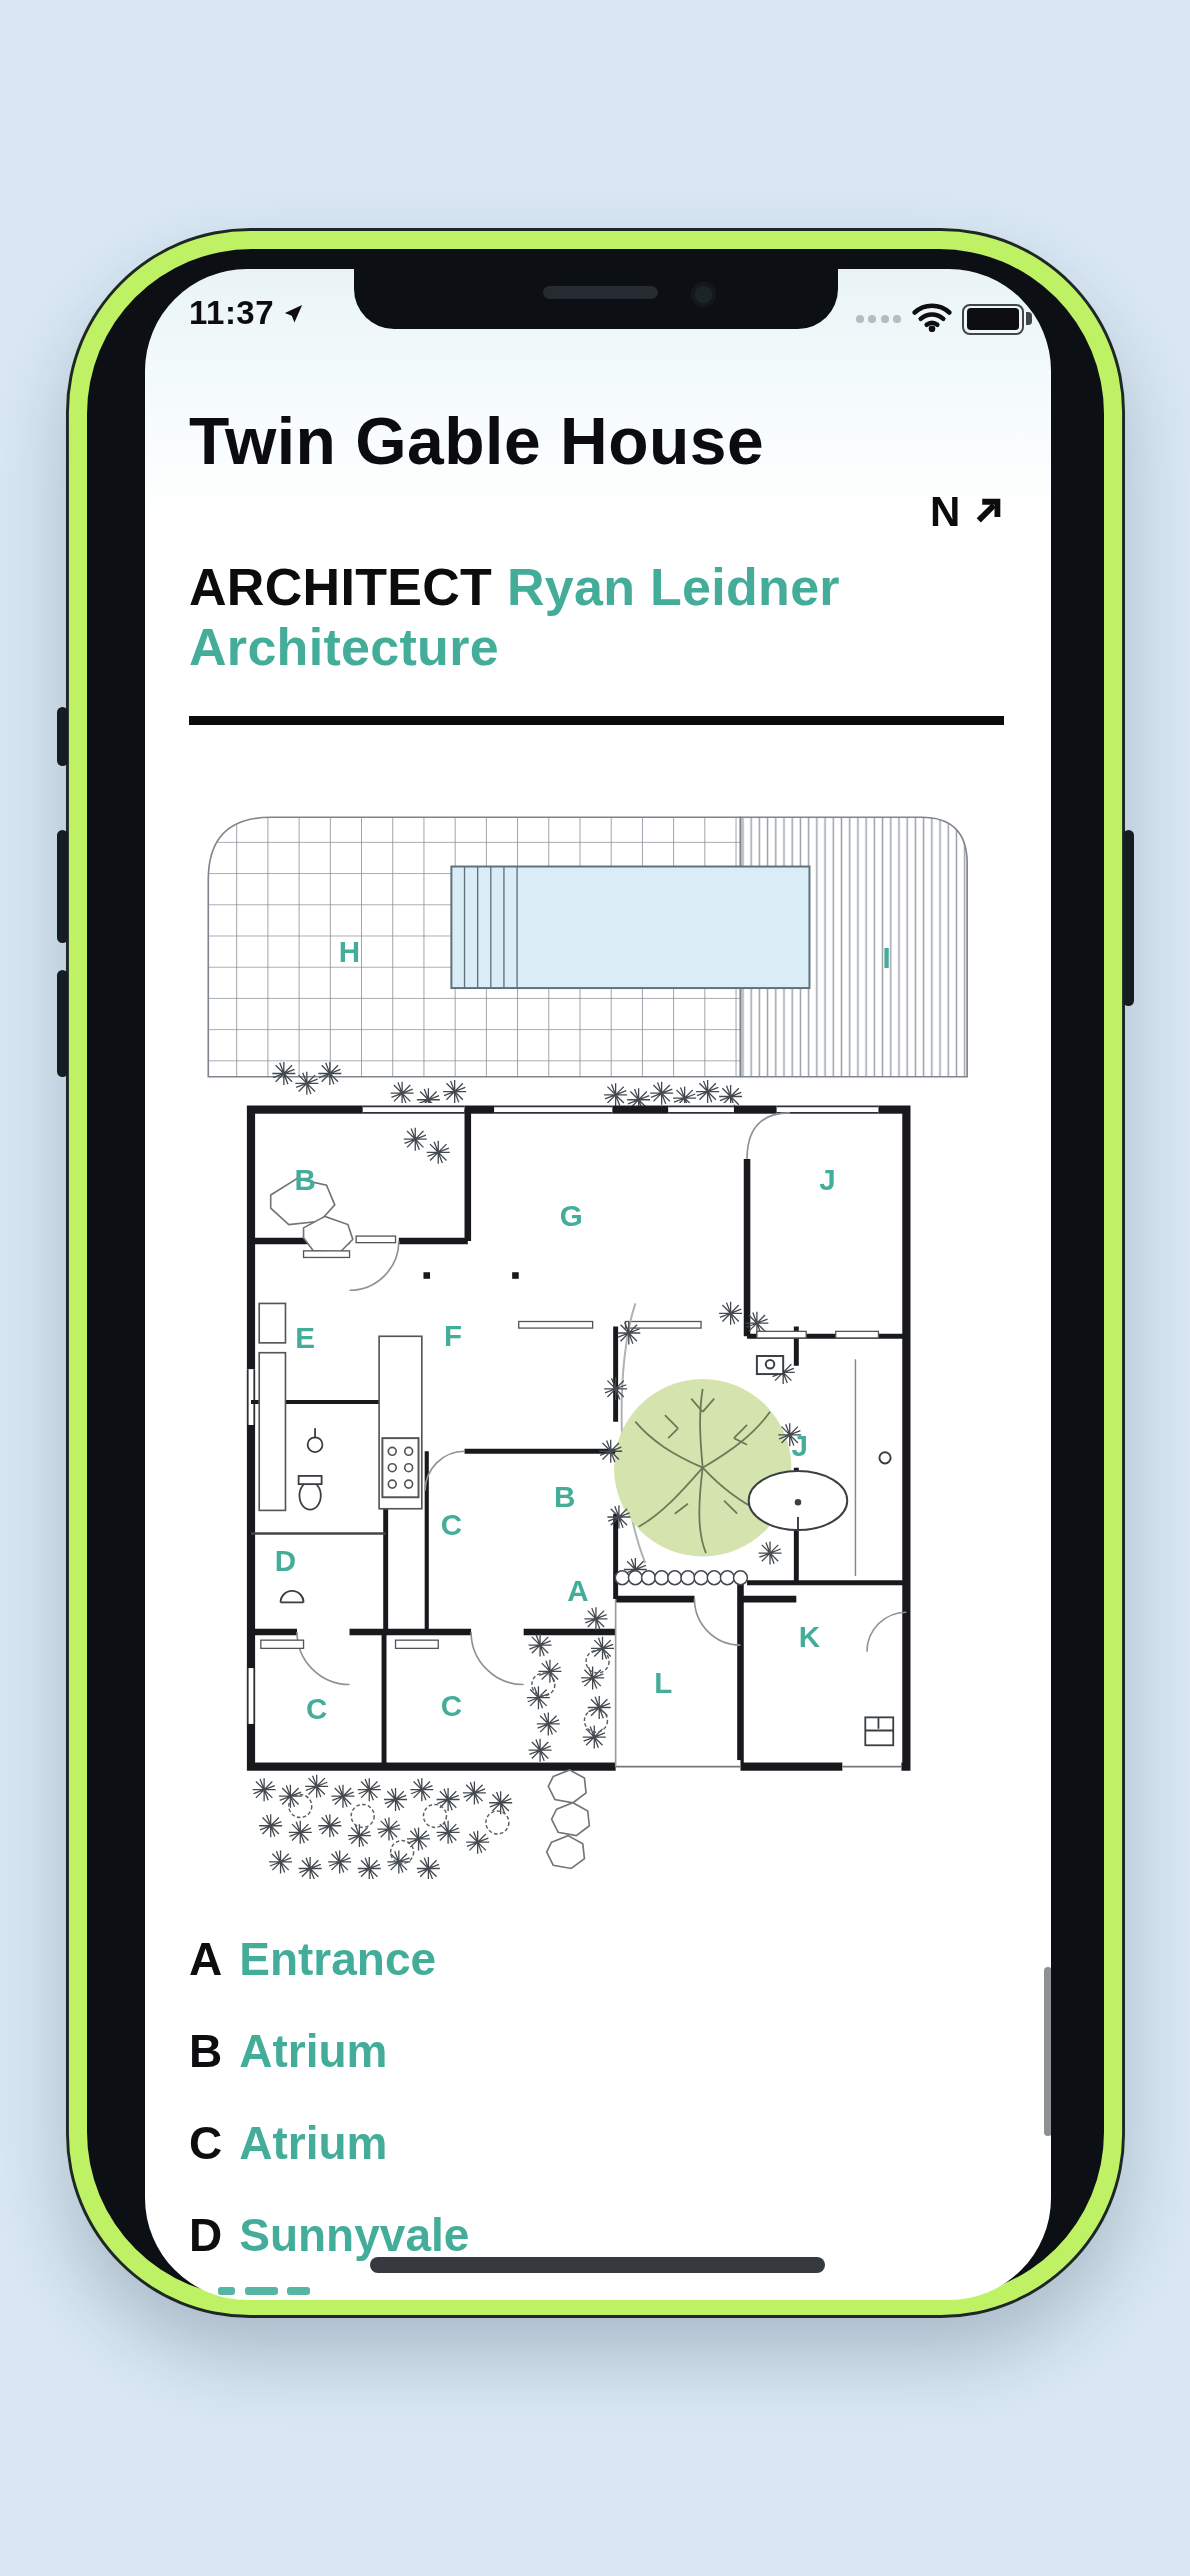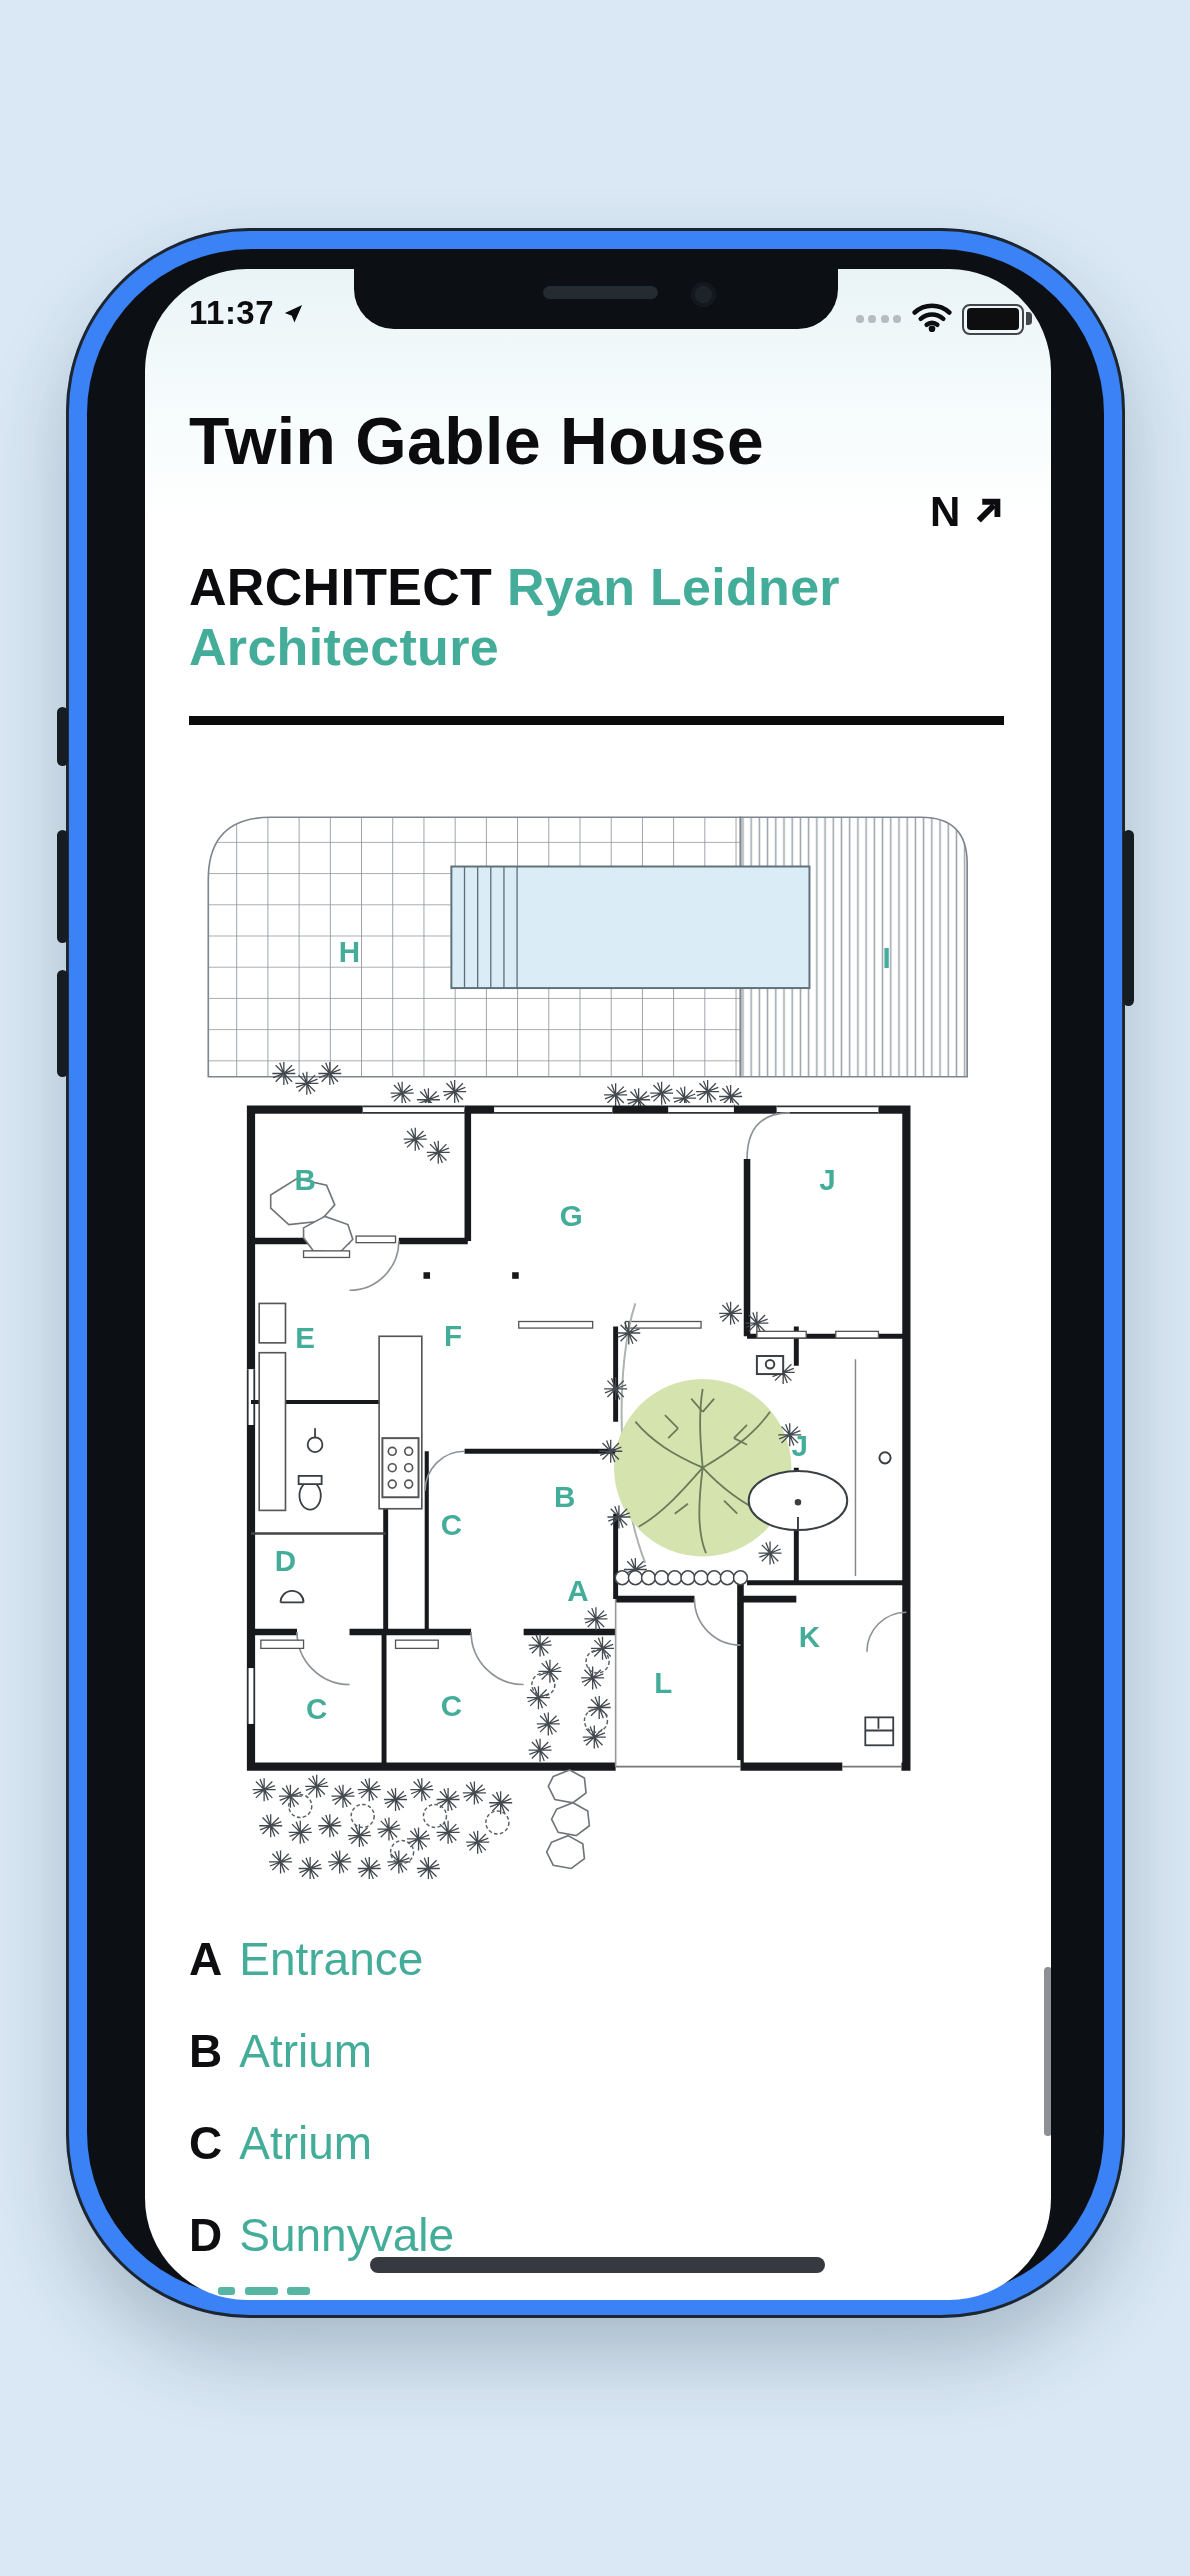--- a/index.html
+++ b/index.html
@@ -1,19 +1,19 @@
 <!DOCTYPE html>
 <html><head>
 <meta charset="utf-8">
 <style>
   html,body{margin:0;padding:0;}
   body{width:1190px;height:2576px;background:#d9e8f4;font-family:"Liberation Sans",sans-serif;overflow:hidden;}
   .stage{position:relative;width:1190px;height:2576px;}
   
-  .phone{position:absolute;left:66px;top:228px;width:1059px;height:2090px;background:#3b82f6;border-radius:184px;box-shadow:0 38px 77px rgba(30,50,70,.25), inset 0 0 0 2.9px #1e262b;}
+  .phone{position:absolute;left:66px;top:228px;width:1059px;height:2090px;background:#bef264;border-radius:184px;box-shadow:0 38px 77px rgba(30,50,70,.25), inset 0 0 0 2.9px #1e262b;}
   .bezel{position:absolute;left:21px;top:21px;right:21px;bottom:21px;background:#0c1014;border-radius:165px;}
   .side-btn{position:absolute;background:#161d22;border-radius:5.8px;}
   .btn-mute{left:-8.6px;top:479px;width:10.5px;height:59px;}
   .btn-volup{left:-8.6px;top:602px;width:10.5px;height:113px;}
   .btn-voldn{left:-8.6px;top:742px;width:10.5px;height:107px;}
   .btn-power{right:-8.6px;top:602px;width:10.5px;height:176px;}
   .screen{position:absolute;left:79px;top:41px;width:906px;height:2031px;border-radius:102px;overflow:hidden;background:linear-gradient(#e9f3f6 0px,#f3fafb 105px,#ffffff 249px);}
   
   .notch{position:absolute;left:209px;top:0;width:484px;height:60px;background:#0c1014;border-radius:0 0 40px 40px;}
   .speaker{position:absolute;left:189px;top:17px;width:115px;height:12.5px;background:#242b31;border-radius:6.7px;}
@@ -33,21 +33,21 @@
   .compass{position:absolute;right:46px;top:219px;display:flex;align-items:center;gap:9.6px;color:#0c0c0e;}
   .compass .n{font-size:42px;font-weight:800;}
   .meta{position:absolute;left:44px;font-size:52px;font-weight:800;color:#0c0c0e;letter-spacing:0.3px;}
   .meta .val{color:#44ad99;font-weight:700;}
   .meta1{top:288px;} .meta2{top:358px;}
   .rule{position:absolute;left:44px;top:447px;width:815px;height:8.6px;background:#0b0b0c;}
   .plan{position:absolute;left:60px;top:541px;width:772px;height:1069px;}
   
   .legend-row{position:absolute;left:44px;display:flex;align-items:baseline;gap:17px;font-size:46px;}
   .legend-row .lt{font-weight:800;color:#0e0e10;}
-  .legend-row .nm{font-weight:400;color:#44ad99;}
+  .legend-row .nm{font-weight:700;color:#44ad99;}
   .lg0{top:1663px;} .lg1{top:1755px;} .lg2{top:1847px;} .lg3{top:1939px;}
   .peek{position:absolute;left:73px;top:2018px;display:flex;gap:9.6px;}
   .peek i{display:block;height:7.7px;background:#44ad99;border-radius:2.9px;opacity:.9;}
   .peek i:nth-child(1){width:17px;} .peek i:nth-child(2){width:33px;} .peek i:nth-child(3){width:23px;}
   .scrollbar{position:absolute;left:899px;top:1698px;width:7.7px;height:169px;background:#8f9093;border-radius:3.8px;}
   .home-indicator{position:absolute;left:225px;top:1988px;width:455px;height:16.3px;background:#36393f;border-radius:8.6px;}
   svg text{font-family:"Liberation Sans",sans-serif;}
   .plan-letter{font-size:18px;font-weight:700;fill:#44ad99;text-anchor:middle;}
 </style>
 </head>

